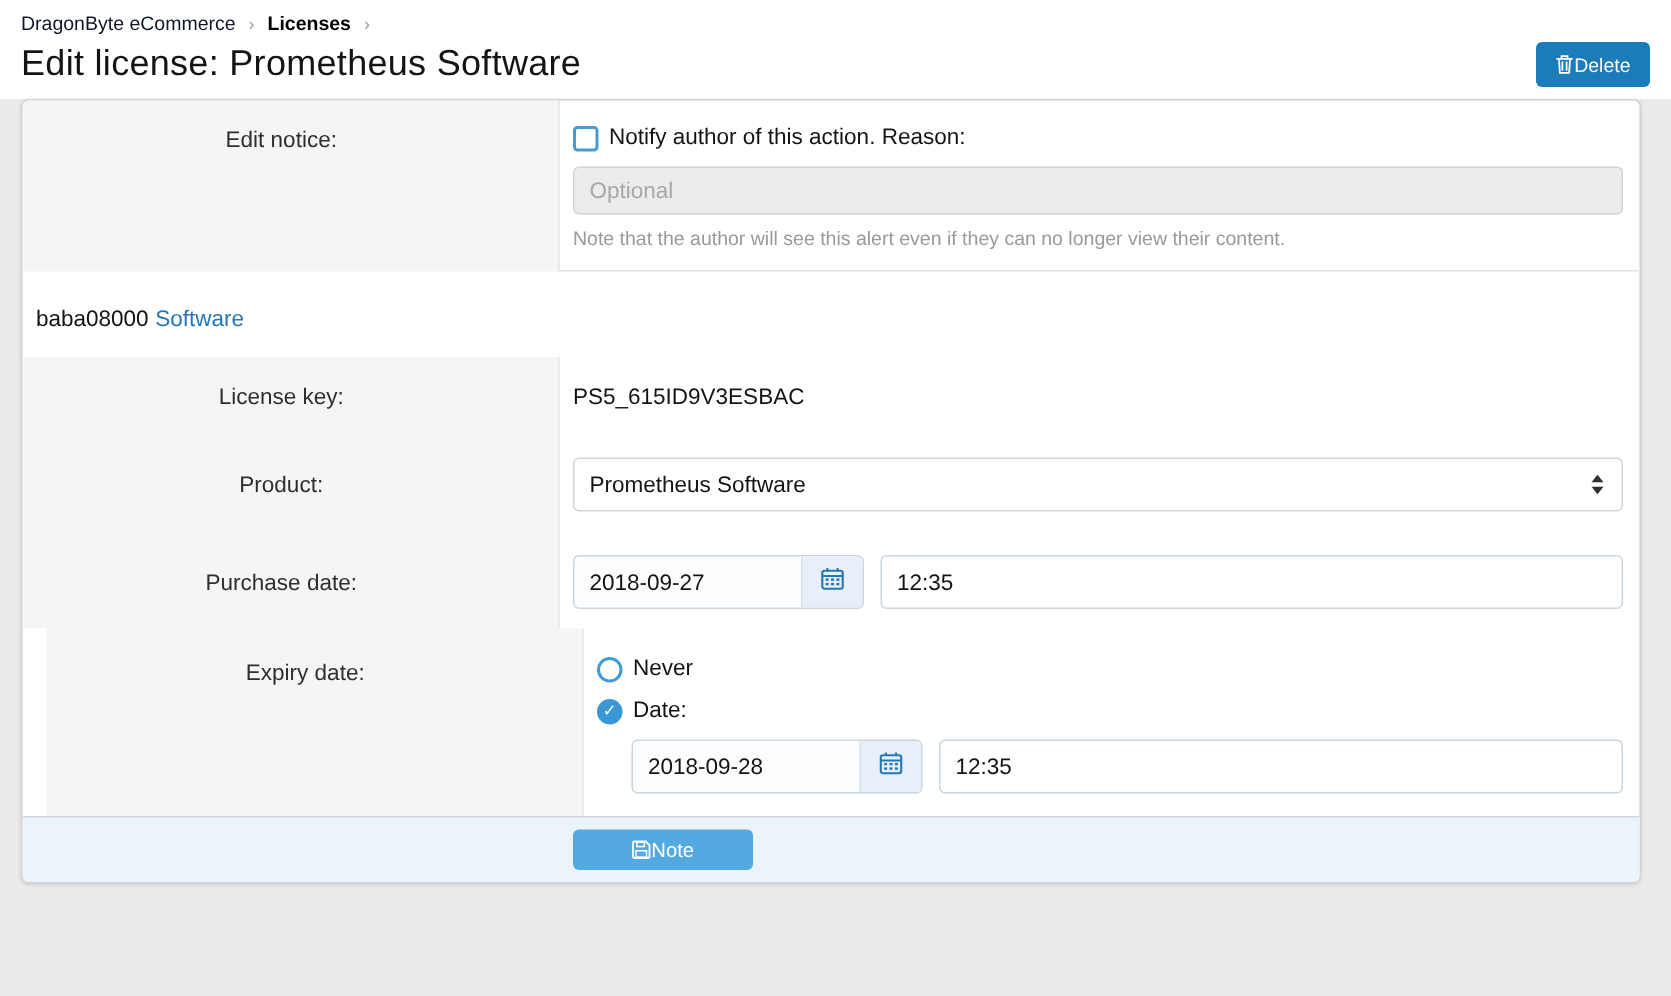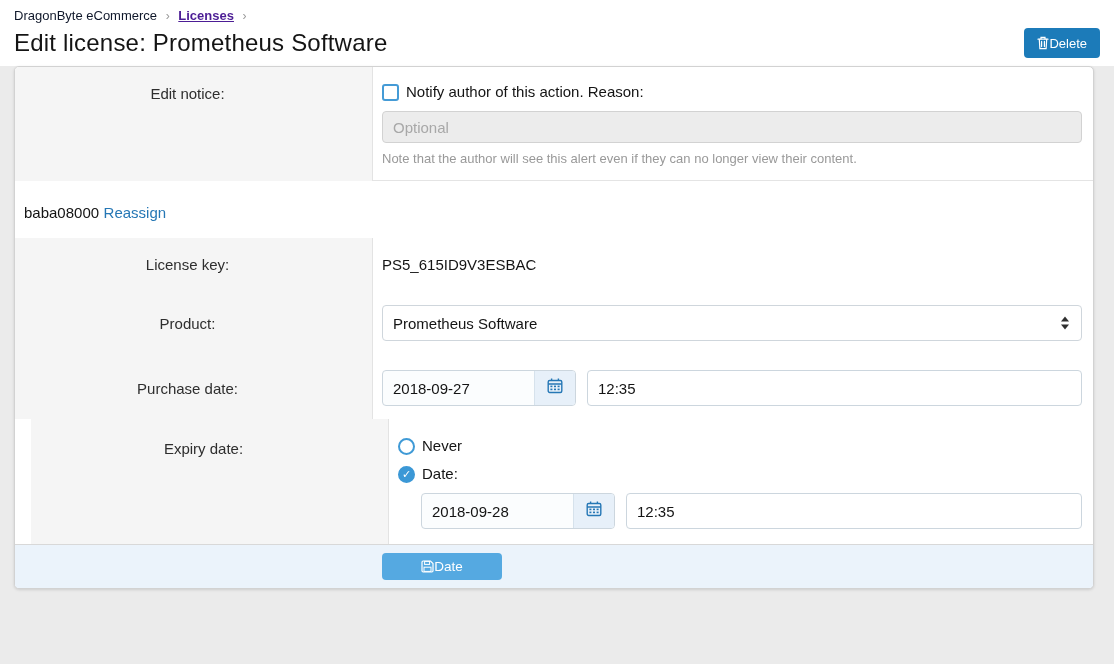--- a/index.html
+++ b/index.html
@@ -9,21 +9,21 @@
     background: #ebebeb;
     font-family: "Liberation Sans", "DejaVu Sans", sans-serif;
     color: #141414;
     overflow: hidden;
   }
 
   
   .header { background: #fff; padding: 7px 14px 10px 14px; height: 66px; }
   .breadcrumb { font-size: 13px; color: #767676; line-height: 17px; }
   .breadcrumb a { color: #0f172a; text-decoration: none; cursor: pointer; }
-  .breadcrumb a.crumb-strong { color: #4c1d95; font-weight: bold; text-decoration: underline; }
+  .breadcrumb a.crumb-strong { color: #000000; font-weight: bold; }
   .breadcrumb .sep { color: #9a9a9a; margin: 0 5px; font-size: 12px; }
   .title-row { display: flex; align-items: center; justify-content: space-between; margin-top: 3px; }
   h1.page-title { margin: 0; font-size: 24px; font-weight: 400; color: #141414; line-height: 30px; letter-spacing: .2px; }
 
   .btn { display: inline-flex; align-items: center; justify-content: center; gap: 0;
          border: none; border-radius: 4px; color: #fff; cursor: pointer;
          font-family: inherit; text-align: center; }
   .btn-delete { background: #1c7bb9; height: 30px; padding: 0 13px; font-size: 13px; }
   .btn-save { background: #55a9e1; height: 27px; width: 120px; font-size: 13.5px; margin-left: 356px; }
   .btn .icon { display: inline-flex; align-items: center; }
@@ -153,21 +153,21 @@
         <span>Notify author of this action. Reason:</span>
       </div>
       <input class="reason-input" type="text" placeholder="Optional" style="">
       <div class="note">Note that the author will see this alert even if they can no longer view their content.</div>
     </div>
   </div>
 
   <div class="row row-owner">
     <div class="cell-content">
       <span class="text-line">baba08000</span>
-      <a class="inline-link text-line">Reassign</a>
+      <a class="inline-link text-line">Software</a>
     </div>
   </div>
 
   <div class="row row-key">
     <div class="cell-label">License key:</div>
     <div class="cell-content">
       <span class="text-line">PS5_615ID9V3ESBAC</span>
     </div>
   </div>
 
@@ -258,17 +258,17 @@
 
   <div class="footer">
     <button class="btn btn-save">
       <span class="icon">
         <svg width="13" height="13" viewBox="0 0 13 13" fill="none" stroke="#ffffff">
           <path d="M1 2.2c0-.66.54-1.2 1.2-1.2h7.3L12 3.5v7.3c0 .66-.54 1.2-1.2 1.2H2.2c-.66 0-1.2-.54-1.2-1.2V2.2z" stroke-width="1.2"></path>
           <rect x="3.6" y="1.4" width="5" height="3" stroke-width="1"></rect>
           <rect x="3" y="7.2" width="7" height="4.2" stroke-width="1"></rect>
         </svg>
       </span>
-      <span>Date</span>
+      <span>Note</span>
     </button>
   </div>
 
 </div>
 
 </body></html>

